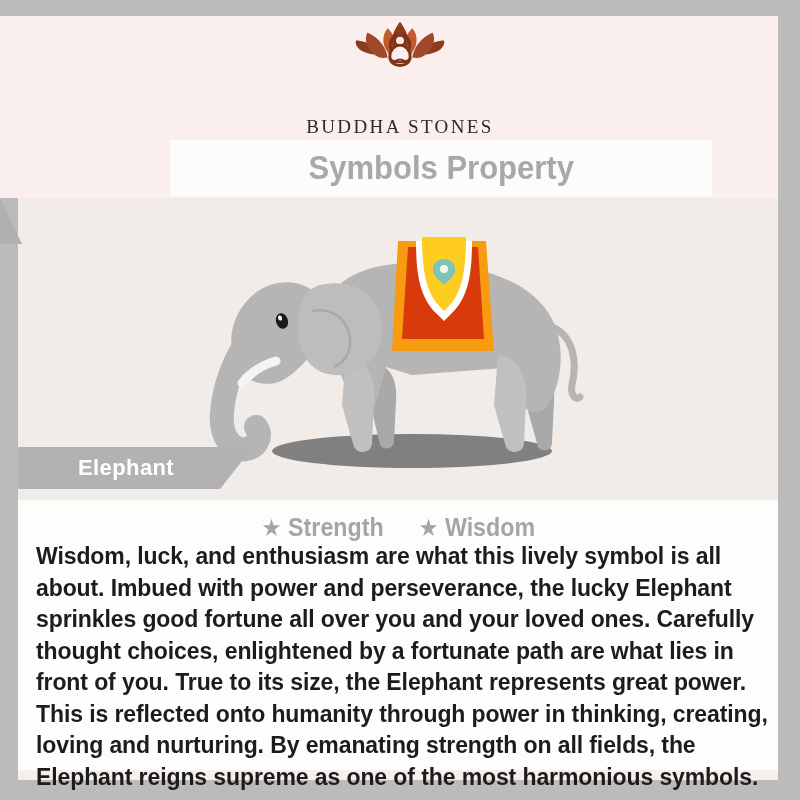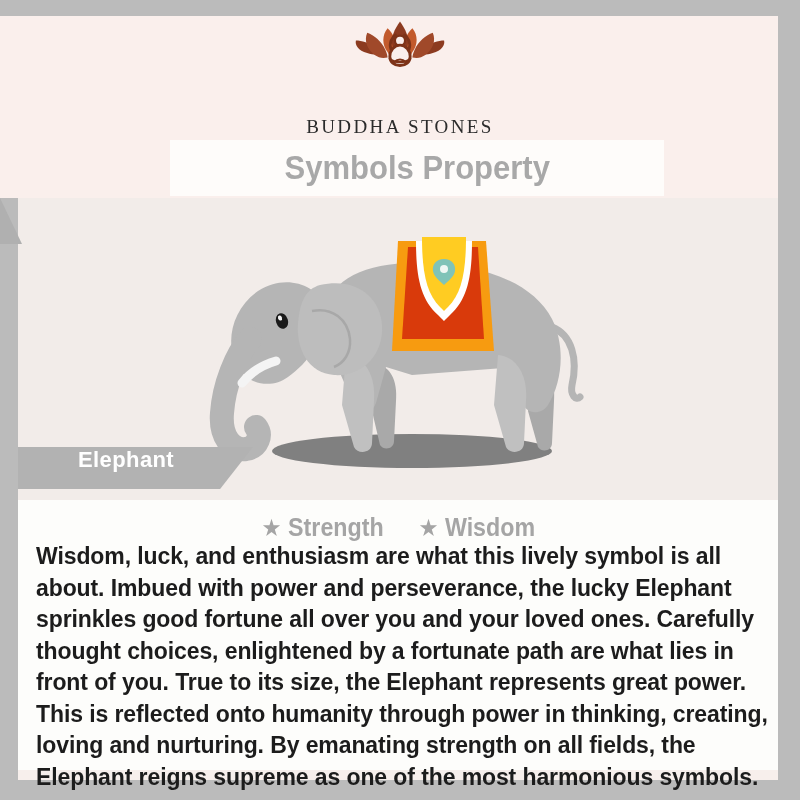--- a/index.html
+++ b/index.html
@@ -87,21 +87,21 @@
     letter-spacing: 2.4px;
     color: #2b2b2b;
     font-weight: 400;
   }
 
   
   .title-banner {
     position: absolute;
     left: 170px;
     top: 140px;
-    width: 494px;
+    width: 542px;
     height: 56px;
     background: #fefcfa;
     display: flex;
     align-items: center;
     justify-content: center;
   }
   .title-text {
     font-family: "Liberation Sans Narrow", "Liberation Sans", sans-serif;
     font-size: 33px;
     font-weight: bold;
@@ -123,20 +123,21 @@
   
   .name-tag {
     position: absolute;
     left: 18px;
     top: 447px;
     width: 235px;
     height: 42px;
     background: #b2b2b2;
     clip-path: polygon(0 0, 100% 0, 86% 100%, 0 100%);
     display: flex;
+    align-items: center;
   }
   .name-tag-text {
     margin-left: 60px;
     color: #ffffff;
     font-size: 22px;
     font-weight: bold;
     letter-spacing: 0.4px;
   }
 
   

